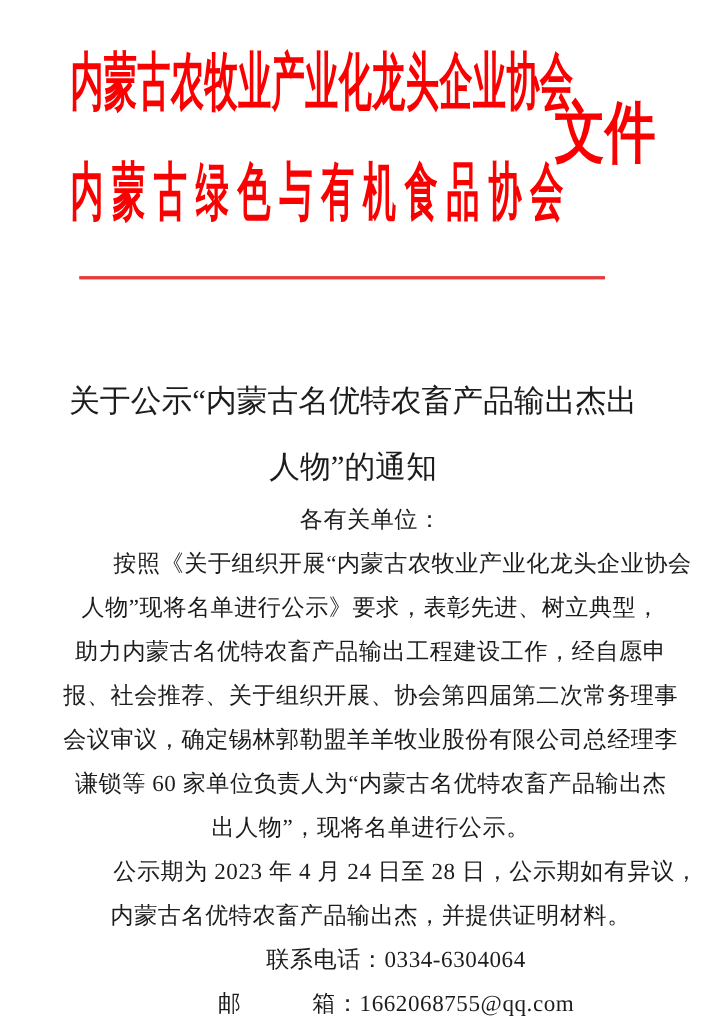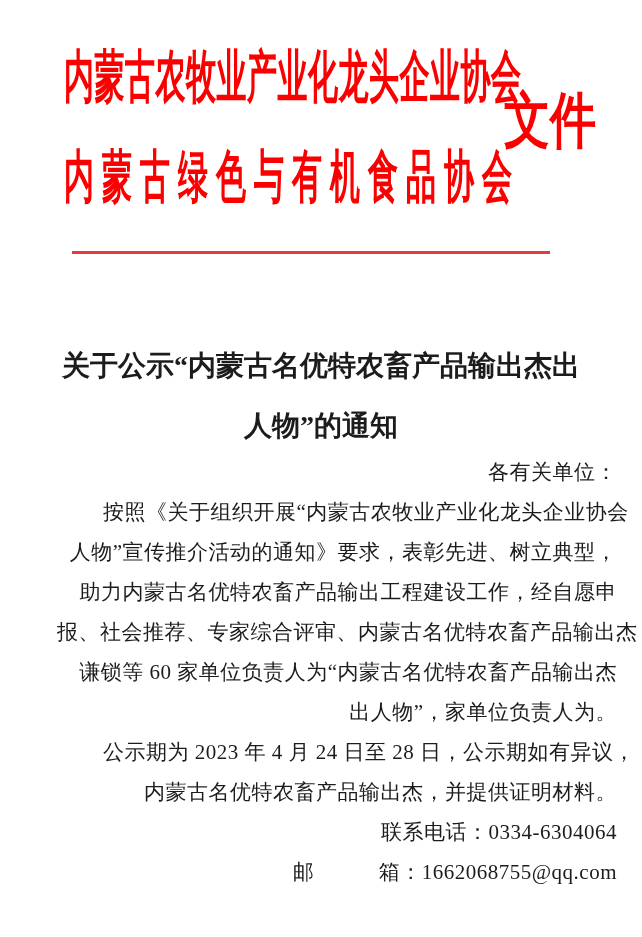--- a/index.html
+++ b/index.html
@@ -56,39 +56,39 @@
     background: var(--divider-red);
   }
 
   
   .title-block {
     position: absolute;
     left: 0;
     right: 0;
     top: 336px;
     text-align: center;
-    font-weight: bold;
+    font-weight: normal;
     font-size: 28px;
   }
   .title-line { line-height: 60px; height: 60px; white-space: pre; }
 
   
   .body-block {
     position: absolute;
     left: 57px;
     top: 452px;
     width: 560px;
     font-size: 21px;
     letter-spacing: 0.5px;
   }
   .bline {
     height: 40px;
     line-height: 40px;
     white-space: pre;
-    text-align: right;
+    text-align: center;
   }
   .indent { padding-left: 46px; }
 </style>
 </head>
 <body>
 
 <div class="page">
 
   <div>
     <div class="org-line org-line-1">内蒙古农牧业产业化龙头企业协会</div>
@@ -99,24 +99,25 @@
   <div class="divider"></div>
 
   <div class="title-block">
     <div class="title-line">关于公示“内蒙古名优特农畜产品输出杰出</div>
     <div class="title-line">人物”的通知</div>
   </div>
 
   <div class="body-block">
     <div class="bline">各有关单位：</div>
     <div class="bline indent">按照《关于组织开展“内蒙古农牧业产业化龙头企业协会</div>
-    <div class="bline">人物”宣传推介活动的通知》要求，表彰先进、树立典型，</div>
+    <div class="bline">人物”现将名单进行公示》要求，表彰先进、树立典型，</div>
     <div class="bline">助力内蒙古名优特农畜产品输出工程建设工作，经自愿申</div>
-    <div class="bline">报、社会推荐、专家综合评审、内蒙古名优特农畜产品输出杰</div>
+    <div class="bline">报、社会推荐、关于组织开展、协会第四届第二次常务理事</div>
+    <div class="bline">会议审议，确定锡林郭勒盟羊羊牧业股份有限公司总经理李</div>
     <div class="bline">谦锁等 60 家单位负责人为“内蒙古名优特农畜产品输出杰</div>
-    <div class="bline">出人物”，家单位负责人为。</div>
+    <div class="bline">出人物”，现将名单进行公示。</div>
     <div class="bline indent">公示期为 2023 年 4 月 24 日至 28 日，公示期如有异议，</div>
     <div class="bline">内蒙古名优特农畜产品输出杰，并提供证明材料。</div>
     <div class="bline indent">联系电话：0334-6304064</div>
     <div class="bline indent">邮　　　箱：1662068755@qq.com</div>
   </div>
 
 </div>
 
 </body></html>

